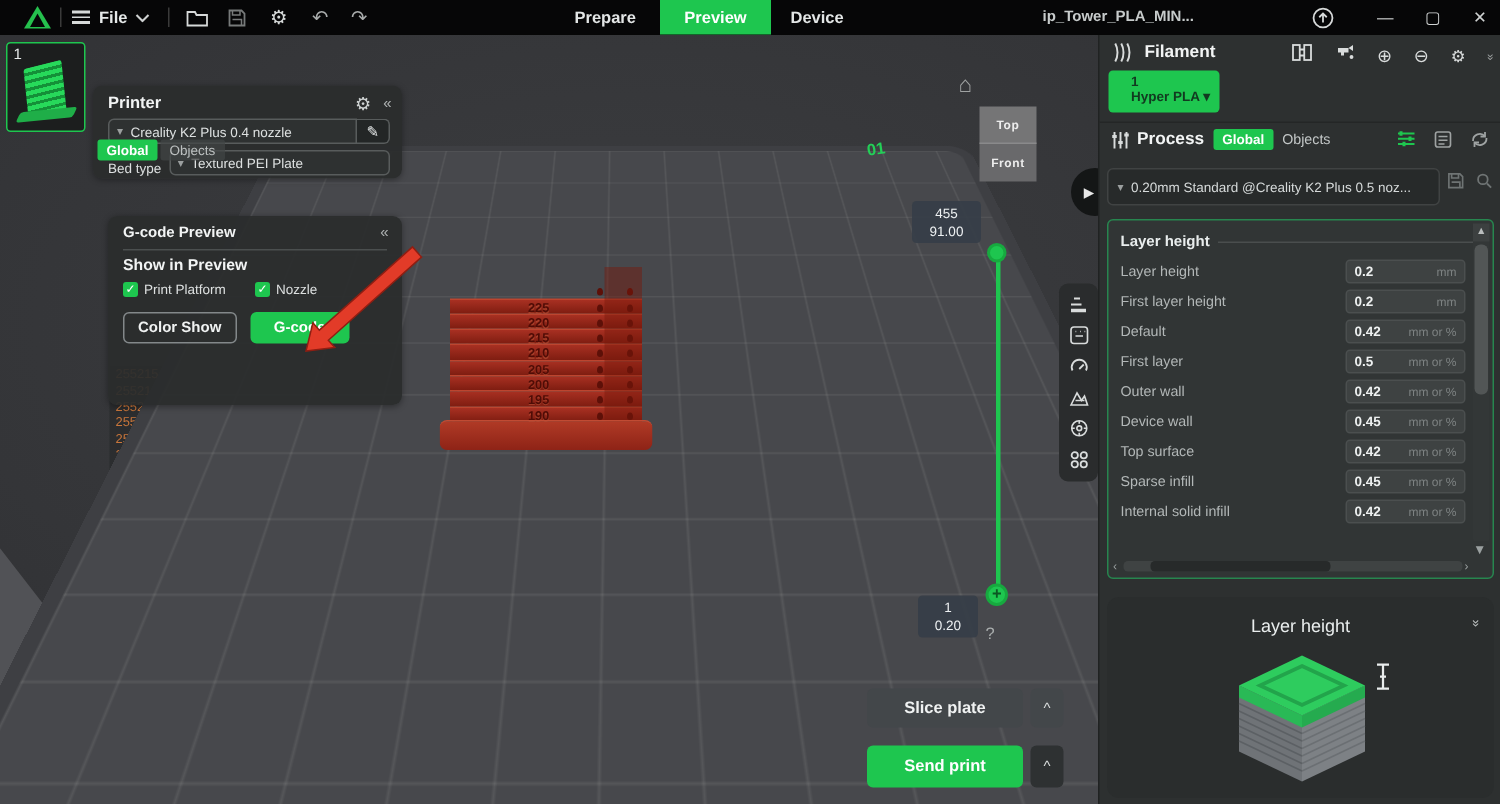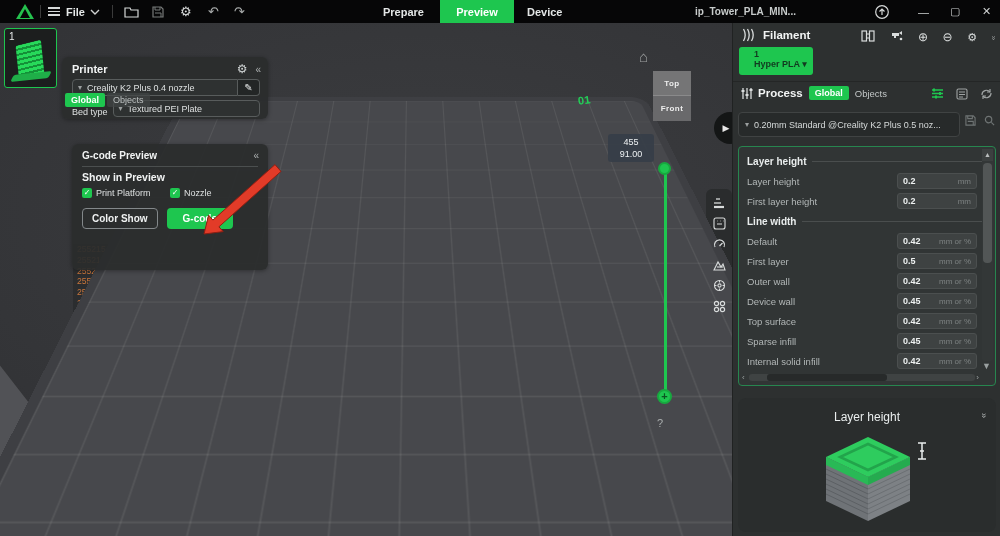--- a/index.html
+++ b/index.html
@@ -704,24 +704,20 @@
               <span>mm</span>
             </span>
           </div>
           <div class="srow">
             <span class="slabel">First layer height</span>
             <span class="sval">
               <b>0.2</b>
               <span>mm</span>
             </span>
           </div>
-          <div class="sgroup">
-            <b>Line width</b>
-            <i></i>
-          </div>
           <div class="srow">
             <span class="slabel">Default</span>
             <span class="sval">
               <b>0.42</b>
               <span>mm or %</span>
             </span>
           </div>
           <div class="srow">
             <span class="slabel">First layer</span>
             <span class="sval">

